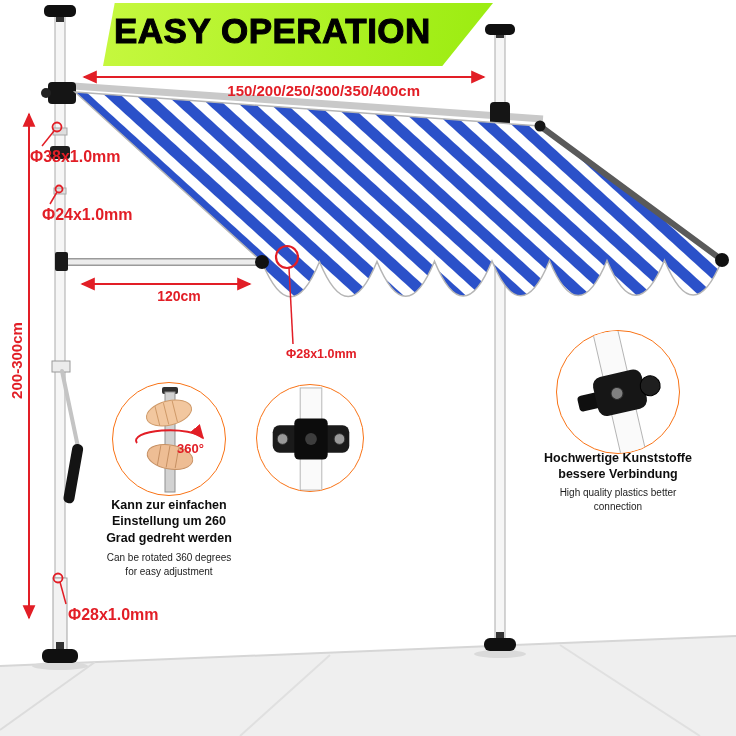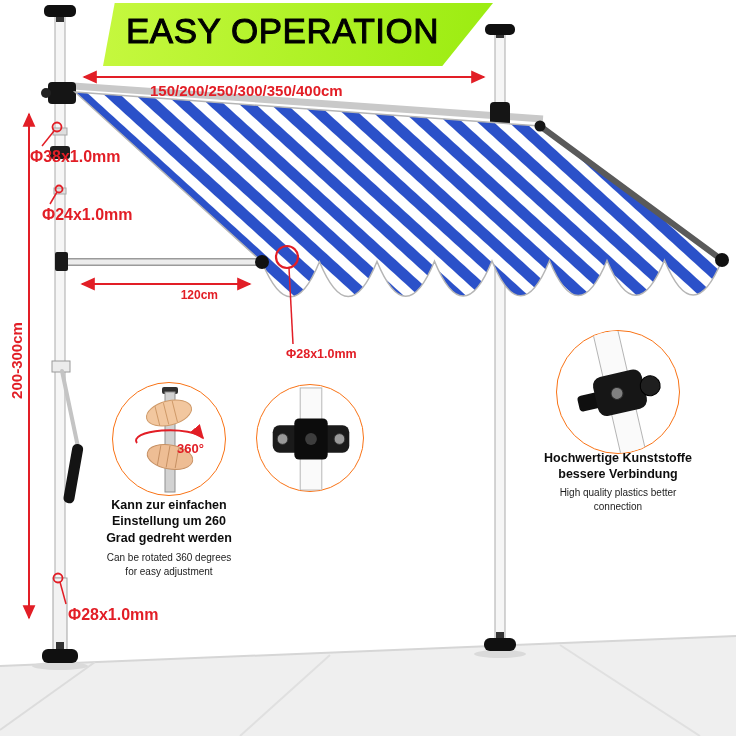--- a/index.html
+++ b/index.html
@@ -2,26 +2,26 @@
 <html><head>
 <meta charset="utf-8">
 <style>
   *{box-sizing:border-box;margin:0;padding:0}
   body{font-family:"Liberation Sans",sans-serif;background:#fff}
   .canvas{position:relative;width:736px;height:736px;background:#fff;overflow:hidden}
   #scene{position:absolute;left:0;top:0}
   .banner{position:absolute;left:103px;top:3px;width:390px;height:63px;
     background:linear-gradient(100deg,#c6f83f,#9bec10);
     clip-path:polygon(3% 0,100% 0,87% 100%,0 100%)}
-  .title{position:absolute;left:126px;top:11px;font-size:35px;font-weight:normal;
+  .title{position:absolute;left:114px;top:11px;font-size:35px;font-weight:bold;
     color:#000;-webkit-text-stroke:1px #000;white-space:nowrap;letter-spacing:.5px}
   .dim{position:absolute;color:#e21e26;font-weight:bold;white-space:nowrap}
-  #width-label{left:150px;top:82px;width:270px;text-align:left;font-size:15px}
+  #width-label{left:150px;top:82px;width:270px;text-align:right;font-size:15px}
   #height-label{left:-44px;top:352px;width:120px;text-align:center;font-size:15px;transform:rotate(-90deg)}
-  #bar-label{left:108px;top:288px;width:110px;text-align:right;font-size:12px}
+  #bar-label{left:124px;top:288px;width:110px;text-align:center;font-size:14px}
   .tube-label{font-size:16px}
   #tube-top{left:30px;top:148px}
   #tube-mid{left:42px;top:206px}
   #tube-elbow{left:286px;top:347px;font-size:12.5px}
   #tube-bottom{left:68px;top:606px}
   .callout{position:absolute;background:#fff;border:1px solid #f97316;border-radius:50%;overflow:hidden}
   #rotation-callout{left:112px;top:382px;width:114px;height:114px}
   #angle-callout{left:256px;top:384px;width:108px;height:108px}
   #connection-callout{left:556px;top:330px;width:124px;height:124px}
   #degree-label{position:absolute;left:64px;top:58px;color:#e21e26;font-size:13px;font-weight:bold}

